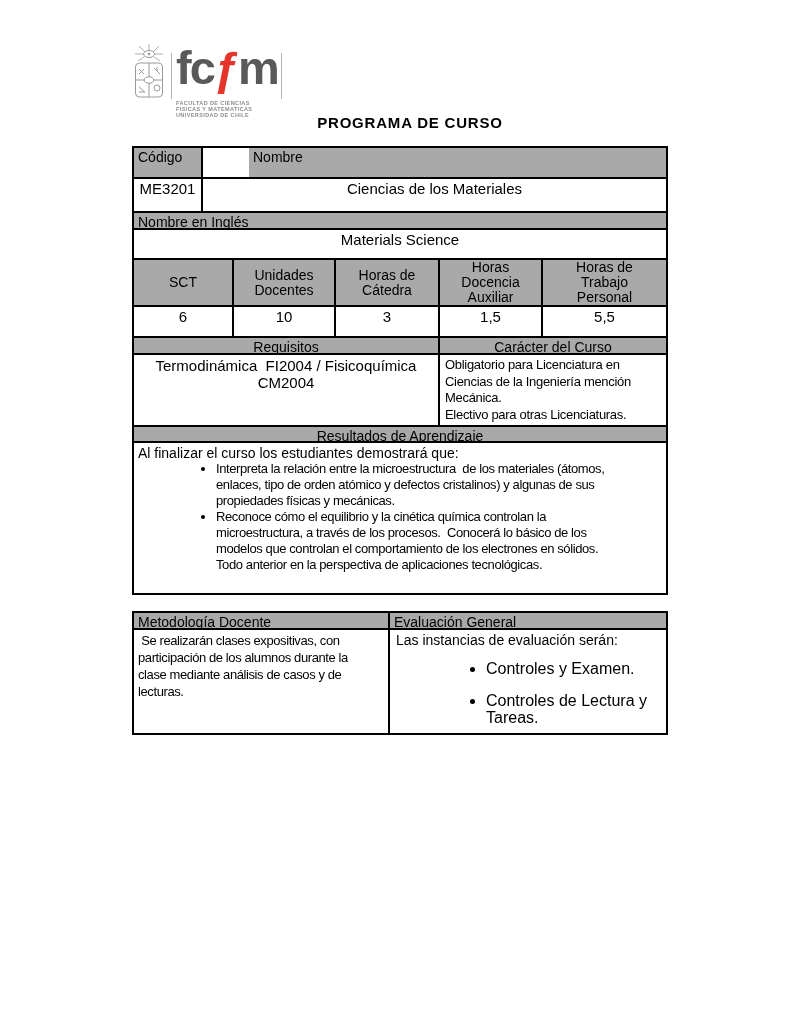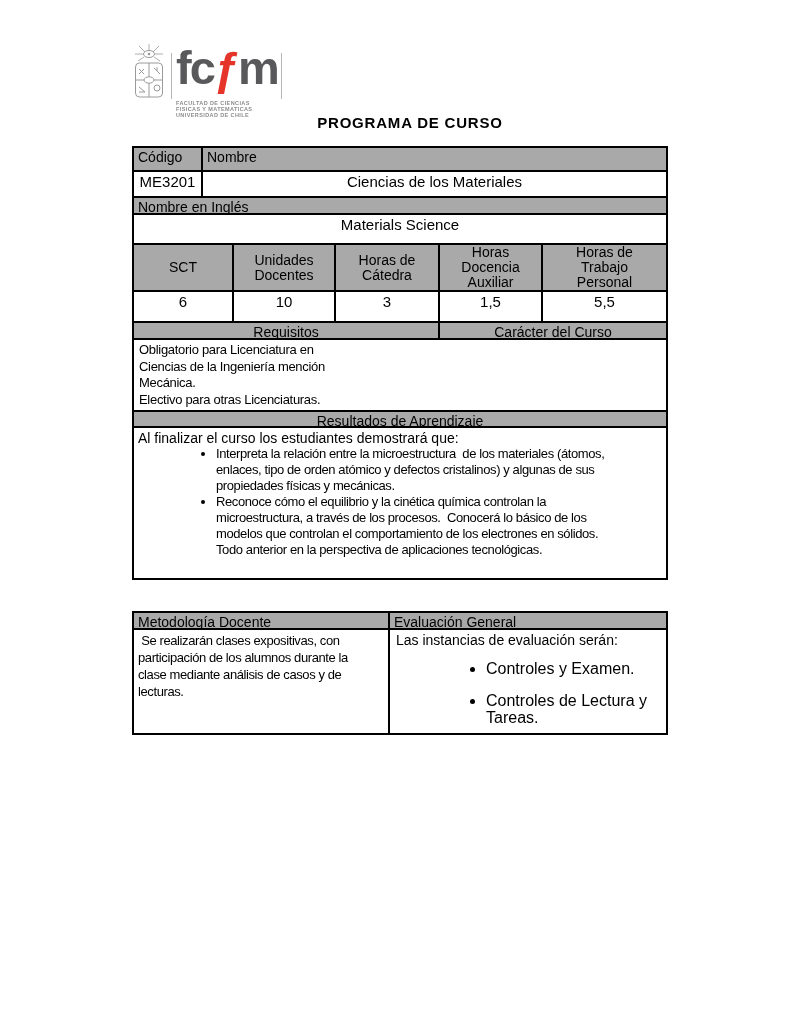--- a/index.html
+++ b/index.html
@@ -38,22 +38,22 @@
   .row:last-child { border-bottom:none;justify-content:flex-end; }
   .cell { border-right:2px solid #000; overflow:hidden; }
   .cell:last-child { border-right:none; }
   .gray { background:#a9a9a9; }
   .hd { font-size:14px; padding:1px 4px 0 4px; }
   .ctr { text-align:center; }
   .pre { white-space:pre-wrap; }
   .preline { white-space:pre-line; }
 
   .tbl-main { top:146px; }
-  .r-codigo-hd { height:24px; }
-  .r-codigo    { height:26px; }
+  .r-codigo-hd { height:31px;gap:46px; }
+  .r-codigo    { height:34px; }
   .r-ingles-hd { height:17px; }
   .r-ingles    { height:30px; }
   .r-credits-hd{ height:47px; }
   .r-credits   { height:31px; }
   .r-req-hd    { height:17px; }
   .r-req       { height:72px; }
   .r-res-hd    { height:16px; }
   .r-res       { height:150px; }
 
   .c-code { width:69px; flex:none; }
@@ -170,20 +170,21 @@
       <div class="cell cw3 ctr val" style="flex:none">1,5</div>
       <div class="cell cw4 ctr val">5,5</div>
     </div>
 
     <div class="row r-req-hd">
       <div class="cell c-reqleft gray hd ctr">Requisitos</div>
       <div class="cell c-rest gray hd ctr">Carácter del Curso</div>
     </div>
 
     <div class="row r-req">
+      <div class="cell c-reqleft ctr req-val pre">Termodinámica  FI2004 / Fisicoquímica CM2004</div>
       <div class="cell c-rest caracter preline">Obligatorio para Licenciatura en
 Ciencias de la Ingeniería mención
 Mecánica.
 Electivo para otras Licenciaturas.</div>
     </div>
 
     <div class="row r-res-hd">
       <div class="cell c-rest gray hd ctr">Resultados de Aprendizaje</div>
     </div>
 

